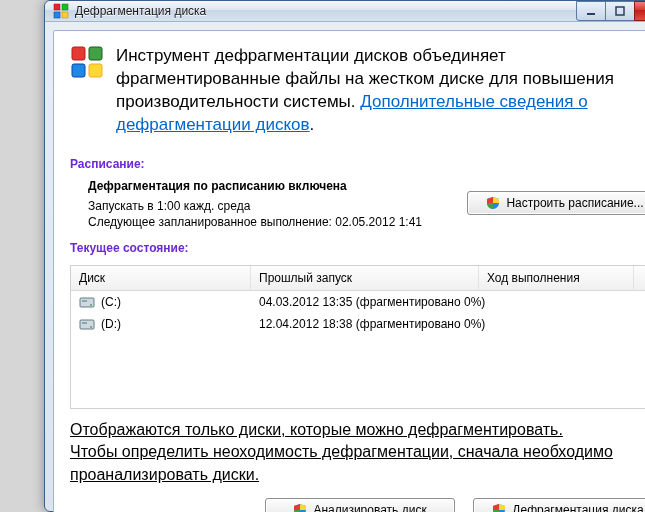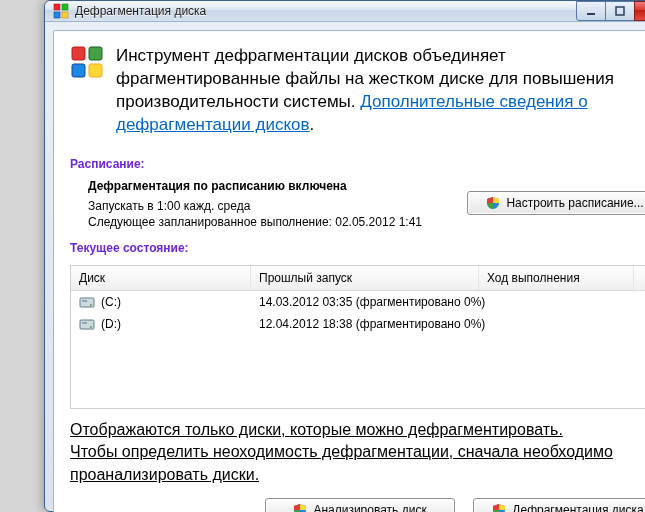--- a/index.html
+++ b/index.html
@@ -230,21 +230,21 @@
         <div class="tr">
           <div class="td col-disk">
             <span class="drive-icon"><svg viewBox="0 0 16 16">
                   <rect x="1" y="4" width="14" height="9" rx="1" fill="#cfd8dc" stroke="#607d8b"></rect>
                   <circle cx="12" cy="11" r="1" fill="#4caf50"></circle>
                   <rect x="3" y="6" width="5" height="2" fill="#90a4ae"></rect>
                 </svg></span>
             <span>(C:)</span>
           </div>
           <div class="td col-last">
-              <span>14.03.2012 03:35 (фрагментировано 0%)</span>
+              <span>04.03.2012 13:35 (фрагментировано 0%)</span>
             </div>
         </div>
         <div class="tr">
           <div class="td col-disk">
             <span class="drive-icon"><svg viewBox="0 0 16 16">
                   <rect x="1" y="4" width="14" height="9" rx="1" fill="#cfd8dc" stroke="#607d8b"></rect>
                   <circle cx="12" cy="11" r="1" fill="#4caf50"></circle>
                   <rect x="3" y="6" width="5" height="2" fill="#90a4ae"></rect>
                 </svg></span>
             <span>(D:)</span>

